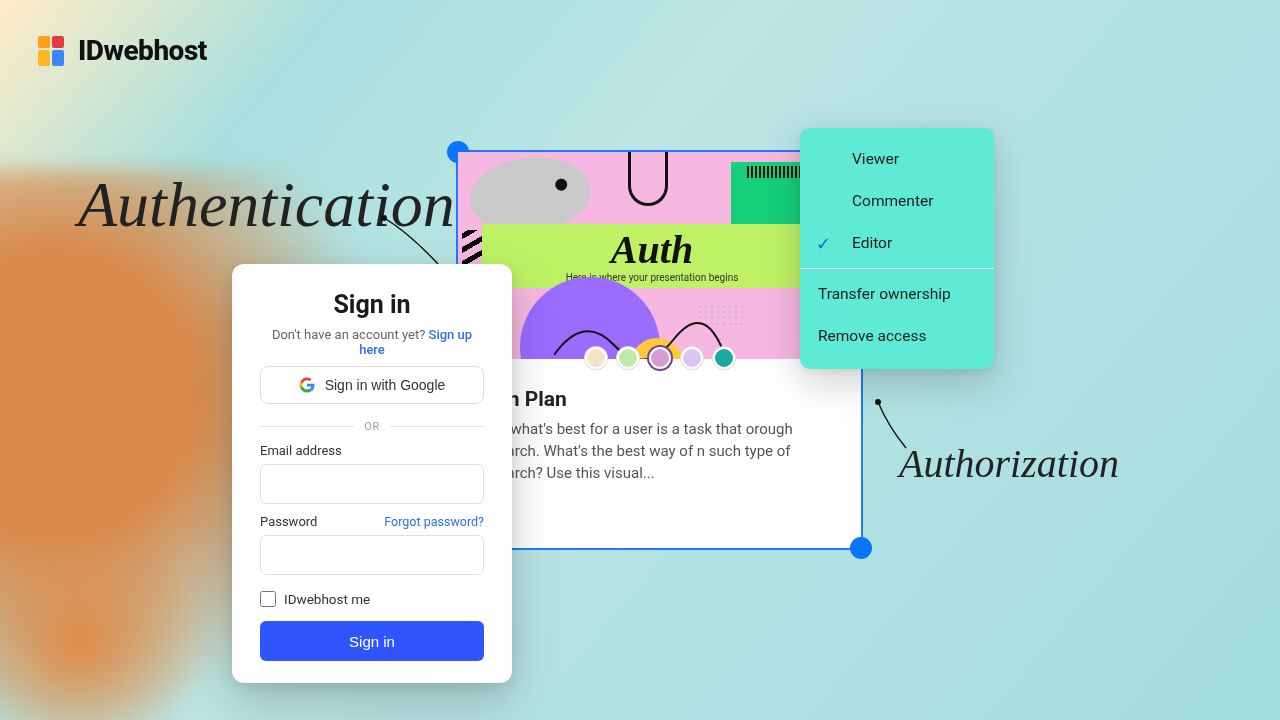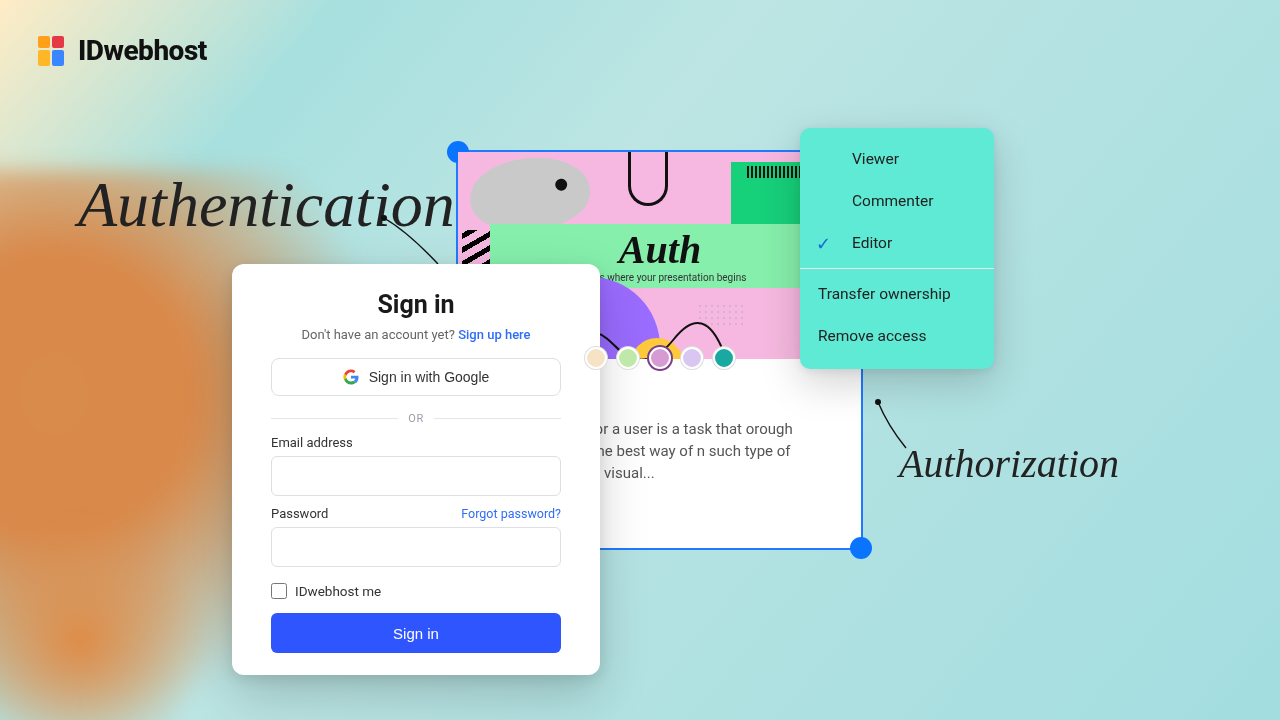--- a/index.html
+++ b/index.html
@@ -56,50 +56,50 @@
 }
 
 .thumb .blob1 { position:absolute; left:12px; top:6px; width:120px; height:72px; background:#c9c9c9; border-radius:60% 60% 55% 55%; transform:rotate(-6deg); }
 .thumb .blob1 .eye { position:absolute; right:22px; top:24px; width:12px; height:12px; border-radius:50%; background:#111; }
 .thumb .stripes { position:absolute; left:4px; top:78px; width:70px; height:52px;
   background: repeating-linear-gradient(-30deg,#000 0 5px, transparent 5px 12px); }
 .thumb .glyph { position:absolute; left:170px; top:-8px; width:40px; height:62px; border:3px solid #111; border-radius:0 0 40px 40px; border-top:none; }
 .thumb .green-sq { position:absolute; right:24px; top:10px; width:106px; height:76px; background:#17d07a; }
 .thumb .barcode { position:absolute; right:38px; top:14px; width:76px; height:12px;
   background: repeating-linear-gradient(90deg,#111 0 2px, transparent 2px 4px); }
-.thumb .yellow-band { position:absolute; left:32px; top:72px; width:340px; height:64px; background:#86efac; display:flex; flex-direction:column; align-items:center; justify-content:center; }
+.thumb .yellow-band { position:absolute; left:24px; top:72px; width:340px; height:64px; background:#bef264; display:flex; flex-direction:column; align-items:center; justify-content:center; }
 .thumb .auth { font-family: Georgia, serif; font-style: italic; font-size: 40px; font-weight: 600; color:#111; line-height:1; }
 .thumb .subtitle { font-size: 10px; color:#333; margin-top:2px; }
 .thumb .purple-arc { position:absolute; left:62px; bottom:-58px; width:140px; height:140px; border-radius:50%; background:#9a6cff; }
 .thumb .wave { position:absolute; left:96px; bottom:-6px; width:170px; height:60px; }
 .thumb .wave svg { width:100%; height:100%; }
 .thumb .star { position:absolute; right:16px; bottom:22px; color:#11b36f; font-size:54px; line-height:1; }
 .thumb .half-circle { position:absolute; left:172px; bottom:-6px; width:54px; height:27px; background:#ffc93c; border-radius:54px 54px 0 0; }
 .thumb .dots { position:absolute; right:118px; bottom:32px; width:46px; height:24px; opacity:.45;
   background-image: radial-gradient(#aaa 1.5px, transparent 1.5px); background-size:6px 6px; }
 
 .palette { display:flex; gap:10px; justify-content:center; margin-top:-12px; position:relative; z-index:2; }
 .swatch { width:22px; height:22px; border-radius:50%; border:2px solid #fff; box-shadow:0 0 0 1px #ddd; }
 .swatch.sel { box-shadow:0 0 0 2px #7a3f8c; }
 
 .card-body { padding: 18px 20px 14px; }
 .card-title { font-size: 21px; font-weight: 700; color:#222; margin-bottom:8px; }
 .card-desc { font-size: 15px; color:#555; line-height:1.45; }
 
 
 .signin {
-  position: absolute; left: 232px; top: 264px; width: 368px;
+  position: absolute; left: 232px; top: 264px; width: 280px;
   background:#fff; border-radius:12px; box-shadow:0 20px 50px rgba(0,0,0,.18), 0 4px 14px rgba(0,0,0,.10);
-  padding: 26px 39px 22px;
+  padding: 26px 28px 22px;
 }
 .signin h2 { text-align:center; font-size:25px; font-weight:700; color:#1a1a1a; }
 .signin .sub { text-align:center; font-size:13px; color:#666; margin-top:8px; }
 .signin .sub a { color:#2f6df6; text-decoration:none; font-weight:500; }
 .g-btn {
-  margin-top:16px; width:100%; height:38px; border:1px solid #dcdfe4; border-radius:8px;
+  margin-top:9px; width:100%; height:38px; border:1px solid #dcdfe4; border-radius:8px;
   background:#fff; display:flex; align-items:center; justify-content:center; gap:10px;
   font-size:14px; color:#333; cursor:pointer;
 }
 .g-icon { width:16px; height:16px; }
 .or-row { display:flex; align-items:center; gap:10px; margin:16px 0 10px; }
 .or-row .line { flex:1; height:1px; background:#e4e6ea; }
 .or-row span { font-size:11px; color:#9aa0aa; letter-spacing:.5px; }
 .field-lbl { font-size:13px; color:#333; margin:10px 0 6px; display:block; }
 .pw-row { display:flex; justify-content:space-between; align-items:baseline; }
 .pw-row a { font-size:12.5px; color:#2f6df6; text-decoration:none;text-align:right; }

